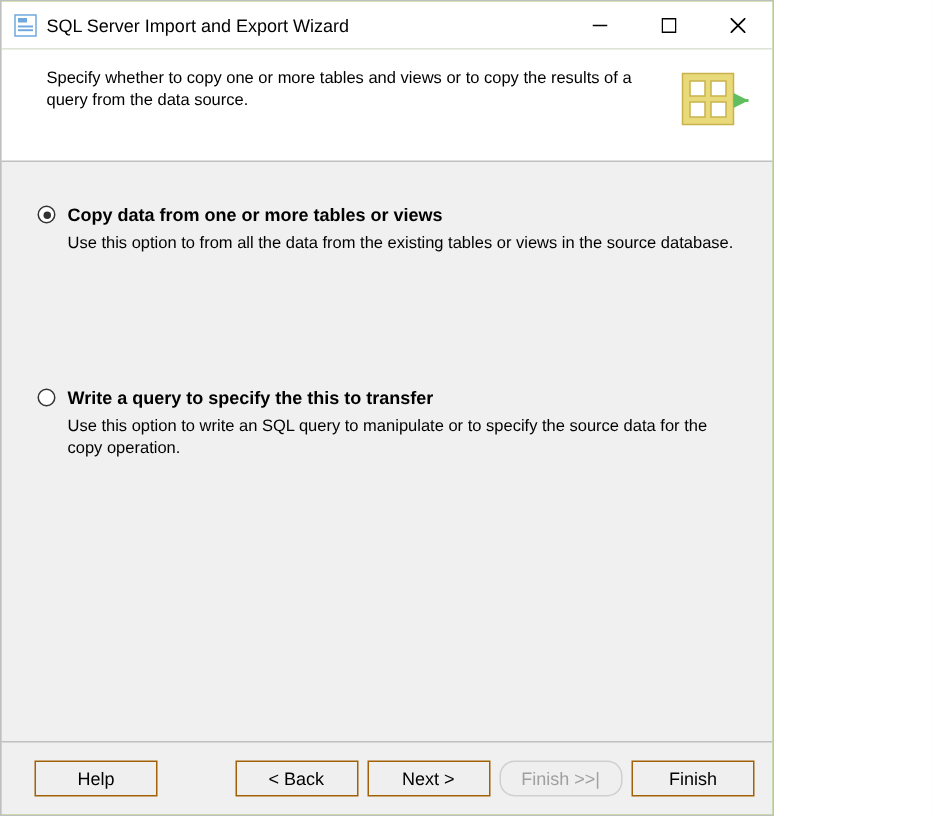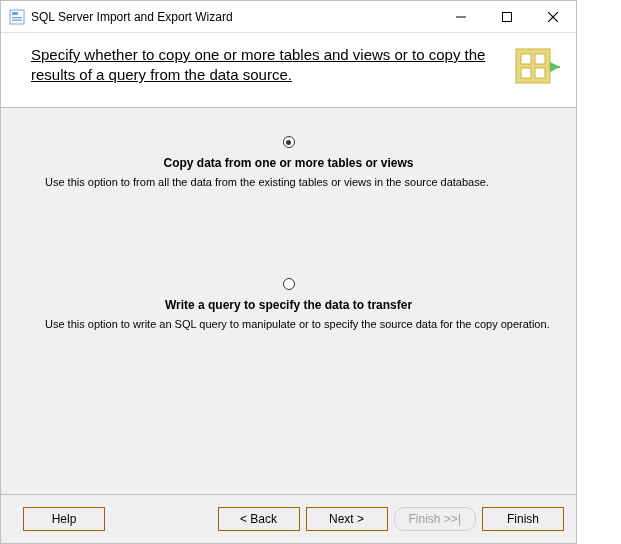--- a/index.html
+++ b/index.html
@@ -1,31 +1,31 @@
 <!DOCTYPE html>
 <html><head>
   <meta charset="utf-8">
   <style>
     * { box-sizing: border-box; margin: 0; padding: 0; font-family: "Segoe UI", Tahoma, sans-serif; }
     html, body { width: 621px; height: 544px; background: #fff; }
-    .window { width: 577px; height: 544px; border: 1px solid #bfbfbf; background: #84cc16; display: flex; flex-direction: column; }
+    .window { width: 516px; height: 544px; border: 1px solid #bfbfbf; background: #84cc16; display: flex; flex-direction: column; }
     .titlebar { height: 32px; background: #fff; display: flex; align-items: center; padding-left: 8px; border-bottom: 1px solid #e0e0e0; position: relative; }
     .title-icon { width: 16px; height: 16px; margin-right: 6px; }
     .title-text { font-size: 12px; color: #000; flex: 1; }
     .win-controls { display: flex; height: 100%; }
     .win-btn { width: 46px; height: 100%; display: flex; align-items: center; justify-content: center; cursor: pointer; }
     .win-btn svg { width: 10px; height: 10px; }
     .header { background: #fff; padding: 12px 16px 14px 16px; border-bottom: 1px solid #c0c0c0; display: flex; align-items: flex-start; position: relative; }
     .header-text { flex: 1; }
     .header-title { font-size: 13px; font-weight: bold; color: #000; margin-bottom: 2px; }
-    .header-sub { font-size: 15px; color: #000; padding-left: 14px; line-height: 1.35; max-width: 500px; text-decoration: underline; }
+    .header-sub { font-size: 11px; color: #000; padding-left: 14px; line-height: 1.35; max-width: 500px; }
     .header-icon { width: 48px; height: 48px; flex-shrink: 0; margin-left: 8px; }
     .body { flex: 1; padding: 28px 24px 10px 24px; background: #f0f0f0; }
     .option { margin-bottom: 88px; }
-    .opt-row { display: flex; align-items: center; gap: 8px; cursor: pointer; flex-direction: column; }
+    .opt-row { display: flex; align-items: center; gap: 8px; cursor: pointer; }
     .radio { width: 12px; height: 12px; border: 1px solid #333; border-radius: 50%; background: #fff; display: flex; align-items: center; justify-content: center; flex-shrink: 0; }
     .radio.checked::after { content: ""; width: 5px; height: 5px; background: #333; border-radius: 50%; display: block; }
     .opt-label { font-size: 12px; font-weight: bold; color: #000; }
     .opt-desc { font-size: 11px; color: #000; padding-left: 20px; margin-top: 5px; line-height: 1.35; }
     .footer { padding: 12px 12px; display: flex; align-items: center; gap: 6px; border-top: 1px solid #c0c0c0; background: #f0f0f0; }
     .footer-spacer { flex: 1; }
     .btn { min-width: 82px; height: 24px; padding: 0 14px; font-size: 12px; background: #efefef; border: 1px solid #a16207; cursor: pointer; display: inline-flex; align-items: center; justify-content: center; }
     .btn.disabled { color: #a0a0a0; border-color: #cfcfcf; cursor: default; border-radius: 10px; }
     .help-area { margin-right: auto; padding-left: 10px; }
   </style>
@@ -85,21 +85,21 @@
       <div class="opt-row">
         <span class="radio checked"></span>
         <span class="opt-label">Copy data from one or more tables or views</span>
       </div>
       <div class="opt-desc">Use this option to from all the data from the existing tables or views in the source database.</div>
     </div>
 
     <div class="option">
       <div class="opt-row">
         <span class="radio"></span>
-        <span class="opt-label">Write a query to specify the data to transfer</span>
+        <span class="opt-label">Write a query to specify the this to transfer</span>
       </div>
       <div class="opt-desc">Use this option to write an SQL query to manipulate or to specify the source data for the copy operation.</div>
     </div>
   </div>
 
   <div class="footer">
     <div class="help-area">
       <button class="btn">Help</button>
     </div>
     <div class="footer-spacer"></div>

